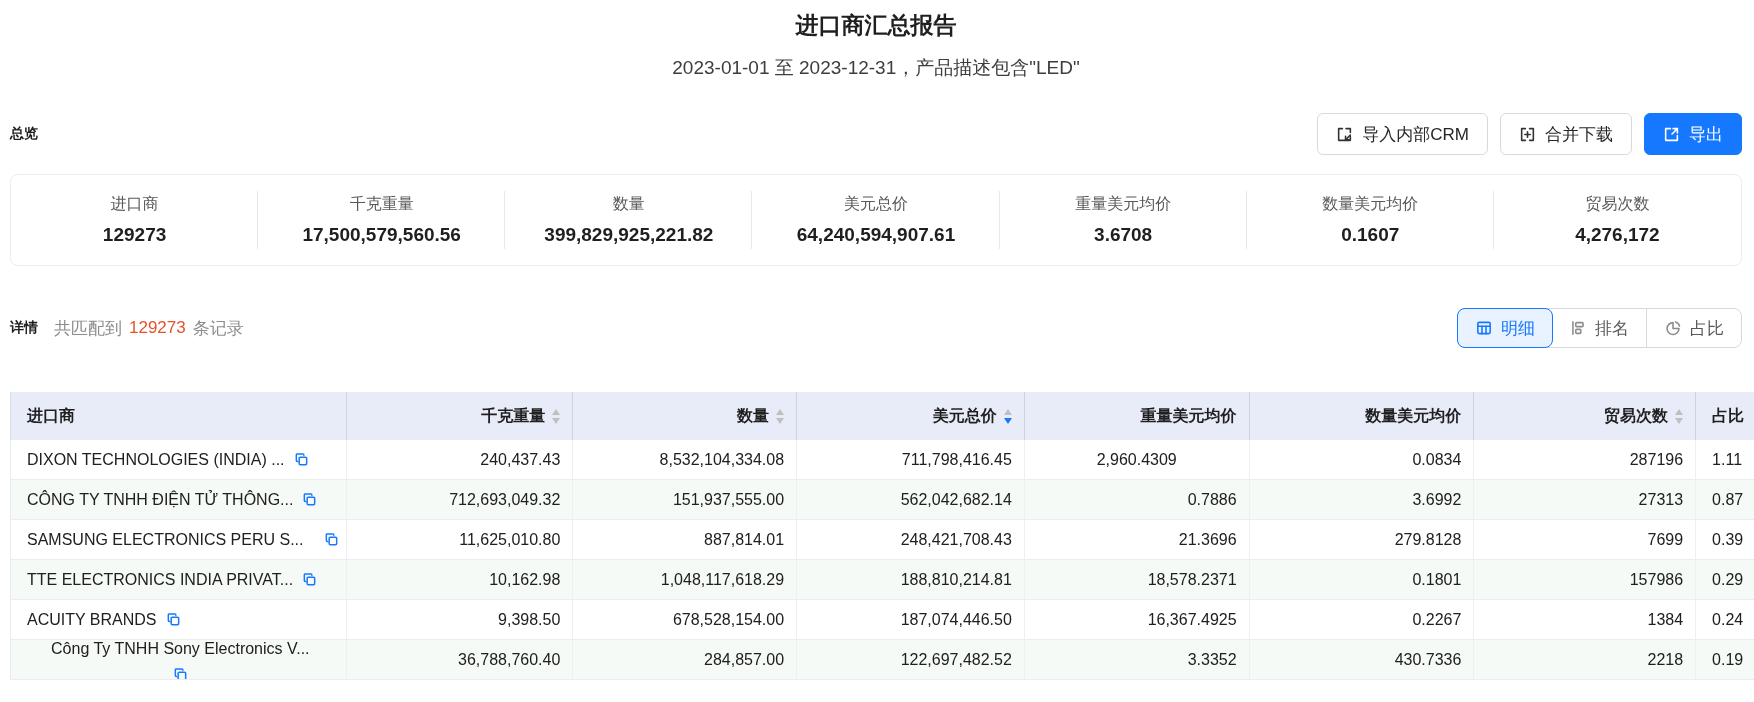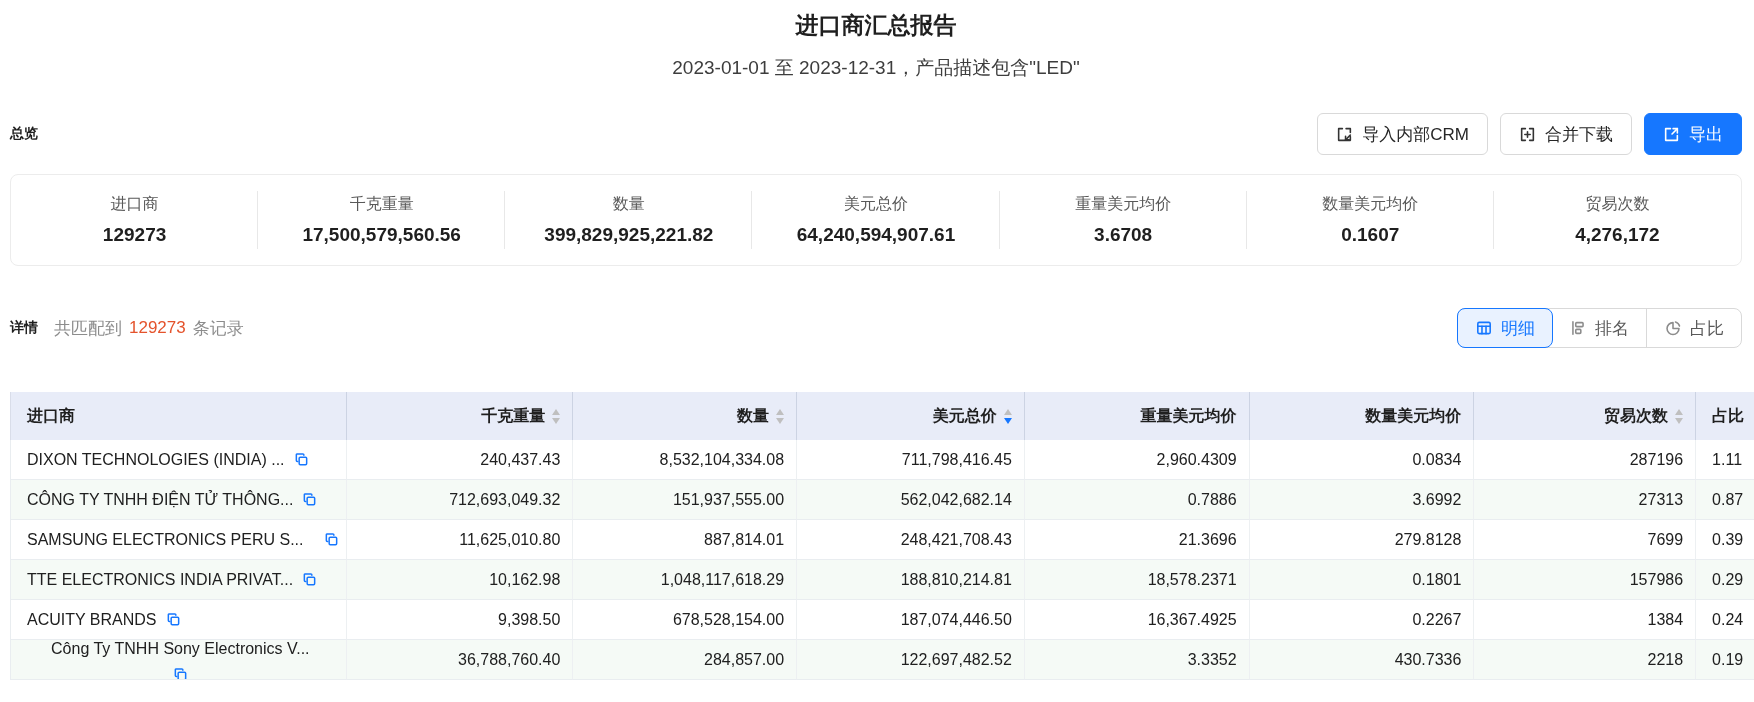--- a/index.html
+++ b/index.html
@@ -229,21 +229,21 @@
           </div>
           <div class="tcell" style="width: 227px;">
             <span>240,437.43</span>
           </div>
           <div class="tcell" style="width: 224px;">
             <span>8,532,104,334.08</span>
           </div>
           <div class="tcell" style="width: 228px;">
             <span>711,798,416.45</span>
           </div>
-          <div class="tcell" style="width: 225px;">
+          <div class="tcell" style="width: 225px; justify-content: center;">
             <span>2,960.4309</span>
           </div>
           <div class="tcell" style="width: 225px;">
             <span>0.0834</span>
           </div>
           <div class="tcell" style="width: 222px;">
             <span>287196</span>
           </div>
           <div class="tcell align-left" style="width: 120px;">
             <span>1.11</span>

